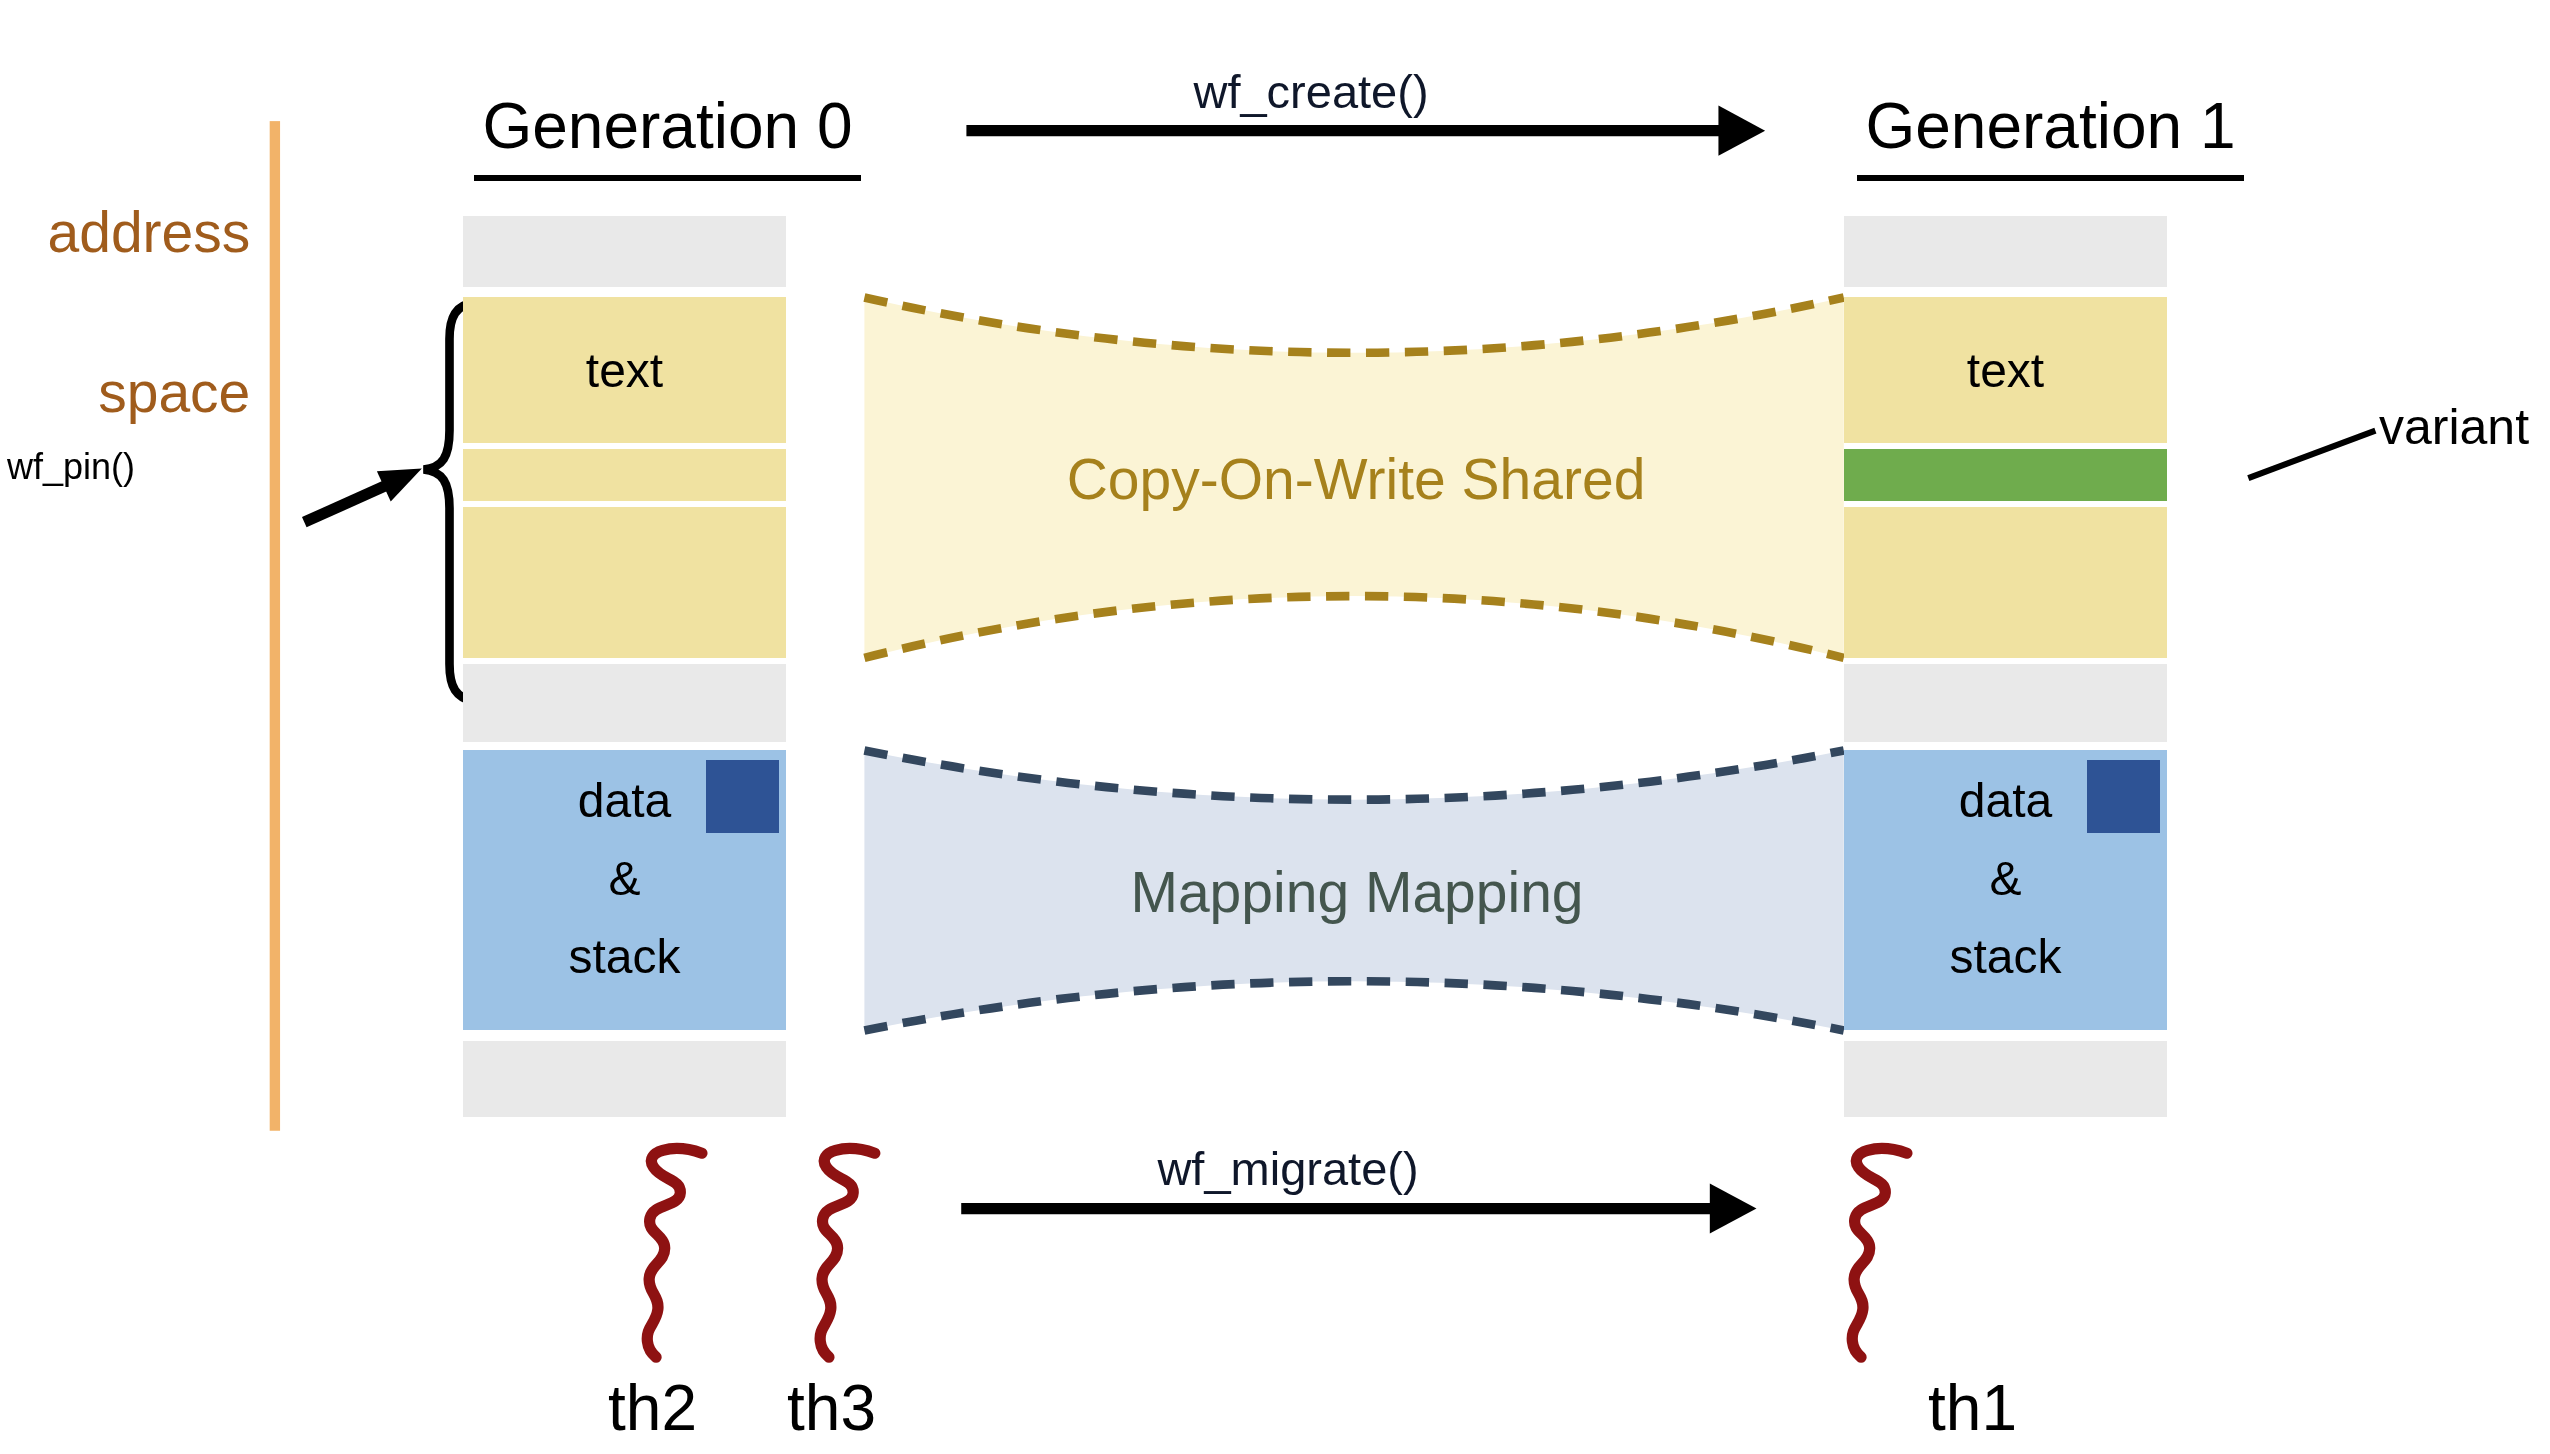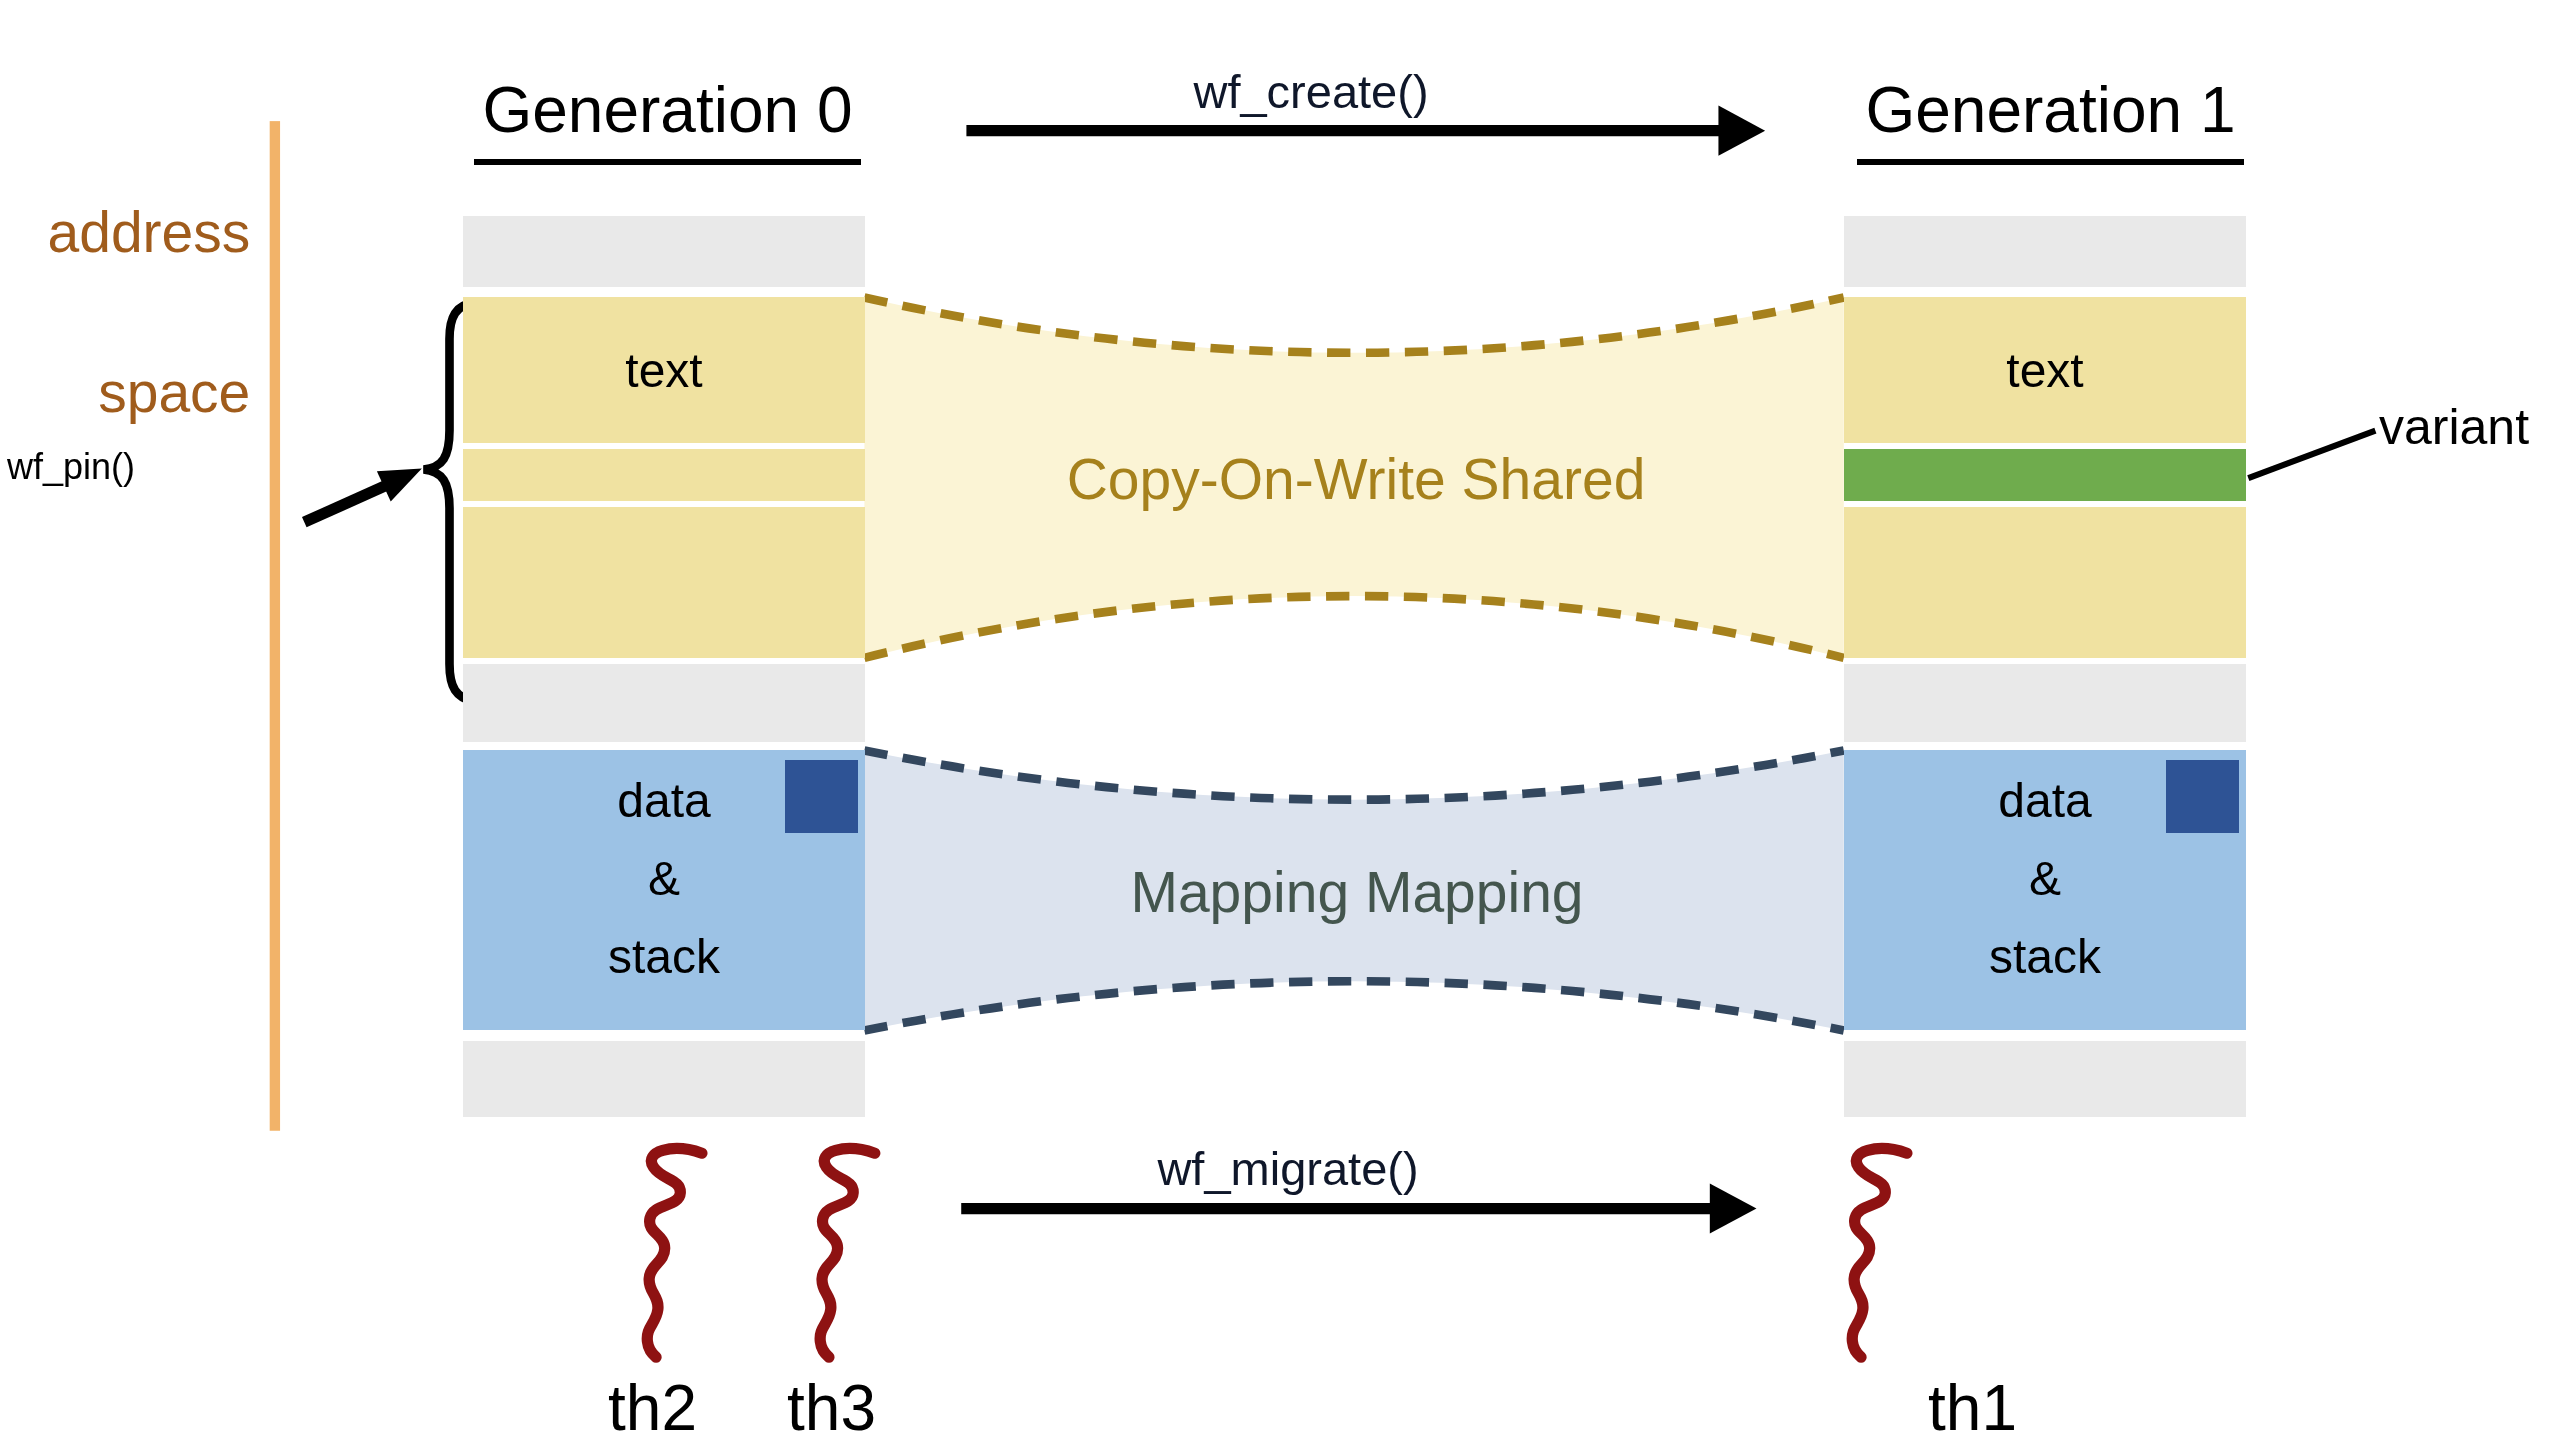--- a/index.html
+++ b/index.html
@@ -41,38 +41,39 @@
   .gen-heading {
     top: 73px; width: 605px;
     text-align: center;
     font-size: 64px;
     color: #000000;
   }
   .gen-heading span {
     display: inline-block;
     padding: 0 8.6px 12px 8.6px;
     border-bottom: 6px solid #000000;
+    margin-top: 16px;
   }
   #gen0-heading { left: 365px; }
   #gen1-heading { left: 1748px; }
 
   .call-label {
     font-size: 47px;
     color: #0f172a;
     transform: translateX(-50%);
     white-space: nowrap;
     margin-top: 7px;
   }
   #wf-create-label { left: 1311px; top: 57px; }
   #wf-migrate-label { left: 1288px; top: 1134px; }
 
   
   .mem-column {
     position: absolute;
-    top: 0; height: 1455px; width: 402px;
+    top: 0; height: 1455px; width: 323px;
   }
   #gen0-column { left: 463px; }
   #gen1-column { left: 1844px; }
   .seg {
     position: absolute;
     left: 0; right: 0;
   }
   .seg-gray   { background: #e9e9e9; }
   .seg-yellow { background: #f0e2a1; }
   .seg-green  { background: #6fac4d; }

